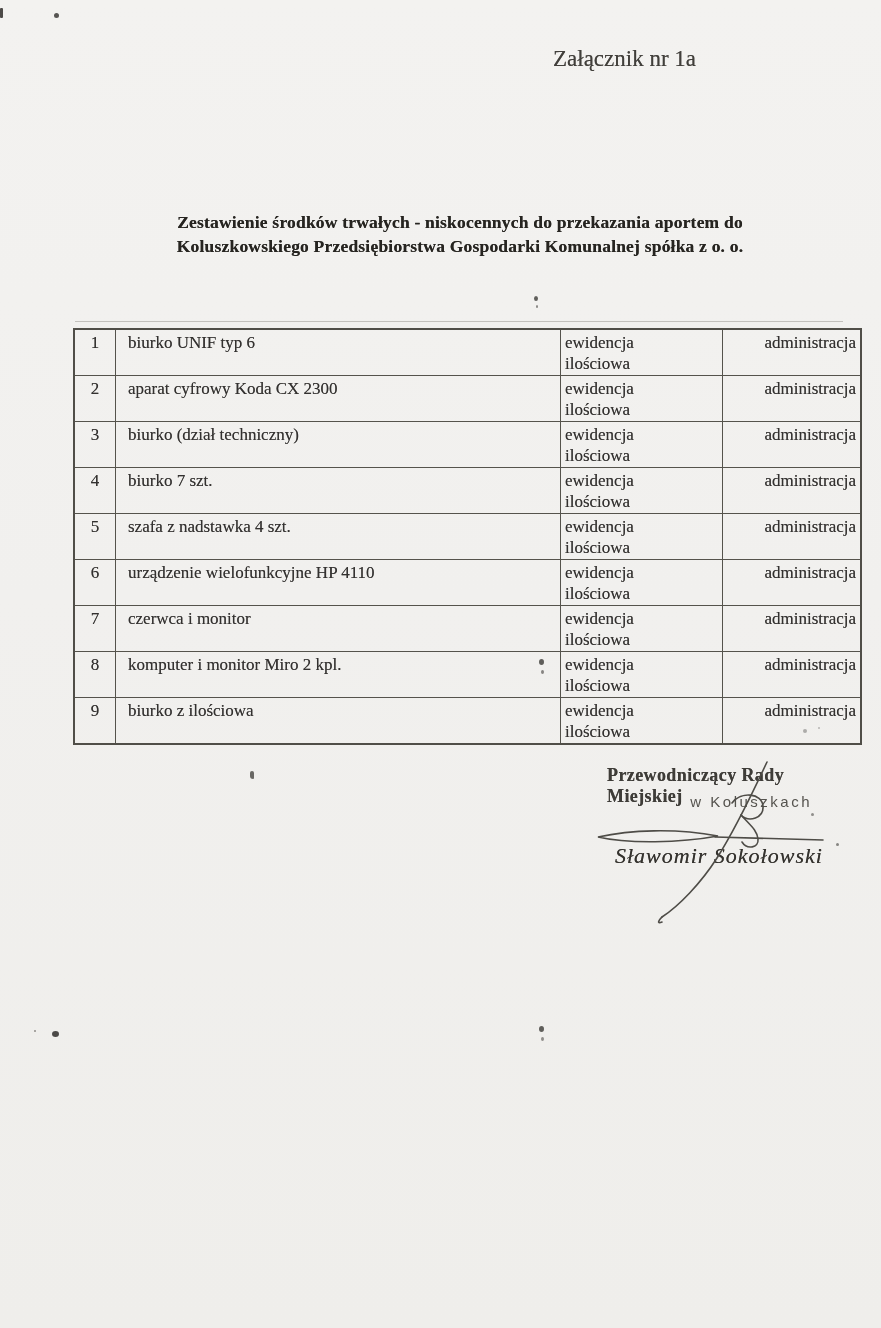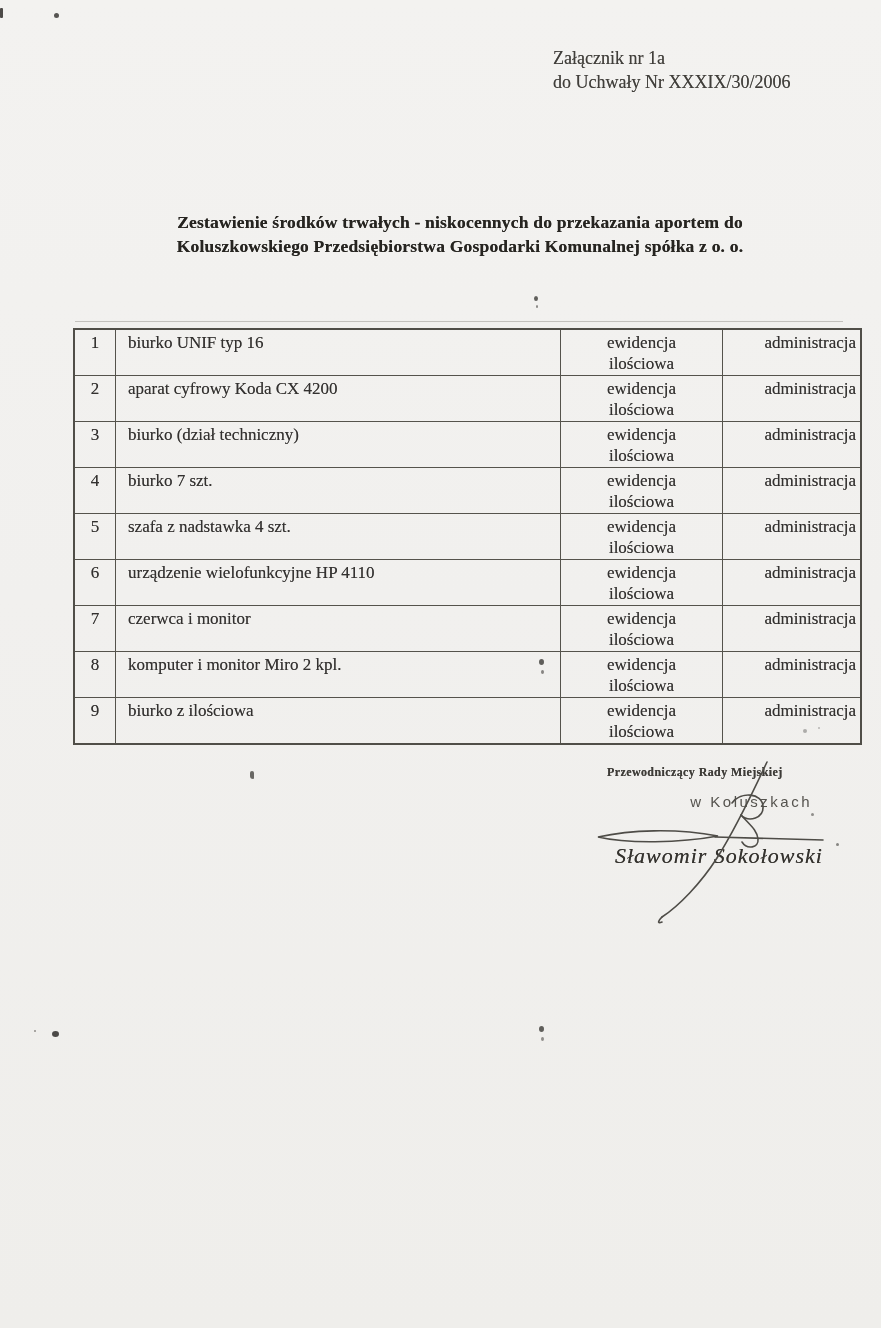--- a/index.html
+++ b/index.html
@@ -7,21 +7,21 @@
     position:relative;
     width:881px;height:1328px;
     background:linear-gradient(180deg,#f3f2f0 0%,#f1f0ee 45%,#efeeeb 100%);
     font-family:"Liberation Serif","DejaVu Serif",serif;
     color:#3a3835;
     overflow:hidden;
   }
   
   .header-note{
     position:absolute;left:553px;top:47px;
-    font-size:18px;line-height:23.5px;
+    font-size:23px;line-height:23.5px;
     color:#413f3b;
     text-shadow:0 0 .5px rgba(64,62,58,.65);
   }
   
   .doc-title{
     position:absolute;left:35px;top:210px;width:850px;
     text-align:center;font-weight:bold;
     font-size:17.5px;line-height:24px;
     color:#262420;
     letter-spacing:.2px;
@@ -39,31 +39,31 @@
     border:1px solid #55534c;
     vertical-align:top;
     padding:3px 4px 0 4px;
     height:42px;
     line-height:20.5px;
     overflow:hidden;
   }
   .asset-table{border:2px solid #504e48;}
   .c-no{width:32px;text-align:center;}
   .c-item{width:428px;padding-left:12px !important;}
-  .c-ev{width:153px;text-align:center;}
+  .c-ev{width:153px;}
   .c-adm{width:129px;text-align:right;}
   
   .artifact-line{
     position:absolute;left:75px;top:321px;width:768px;height:1px;
     background:rgba(125,123,116,.40);
   }
   
   .stamp-line1{
     position:absolute;left:607px;top:765px;width:245px;
-    font-weight:bold;font-size:12px;letter-spacing:.4px;
+    font-weight:bold;font-size:18px;letter-spacing:.4px;
     color:#3e3c38;text-shadow:0 0 .6px rgba(62,60,56,.8);
   }
   .stamp-line2{
     position:absolute;left:612px;top:793px;width:200px;text-align:right;
     font-family:"Liberation Sans","DejaVu Sans",sans-serif;
     font-size:15px;letter-spacing:2.5px;color:#55534e;
   }
   .stamp-name{
     position:absolute;left:615px;top:843px;width:200px;
     font-style:italic;font-weight:normal;
@@ -77,42 +77,41 @@
 </style>
 </head>
 <body>
 
 <div class="page">
 
   <div class="artifact-line"></div>
 
   <div class="header-note">
     <div>Załącznik nr 1a</div>
-    <div>do Uchwały Nr XXXIX/30/2006</div>
   </div>
 
   <div class="doc-title">
     <div>Zestawienie środków trwałych - niskocennych do przekazania aportem do</div>
     <div>Koluszkowskiego Przedsiębiorstwa Gospodarki Komunalnej spółka z o. o.</div>
   </div>
 
   <table class="asset-table">
     <tbody>
       <tr>
         <td class="c-no">1</td>
-        <td class="c-item">biurko UNIF typ 16</td>
+        <td class="c-item">biurko UNIF typ 6</td>
         <td class="c-ev">
           <div>ewidencja</div>
           <div>ilościowa</div>
         </td>
         <td class="c-adm">administracja</td>
       </tr>
       <tr>
         <td class="c-no">2</td>
-        <td class="c-item">aparat cyfrowy Koda CX 4200</td>
+        <td class="c-item">aparat cyfrowy Koda CX 2300</td>
         <td class="c-ev">
           <div>ewidencja</div>
           <div>ilościowa</div>
         </td>
         <td class="c-adm">administracja</td>
       </tr>
       <tr>
         <td class="c-no">3</td>
         <td class="c-item">biurko (dział techniczny)</td>
         <td class="c-ev">

